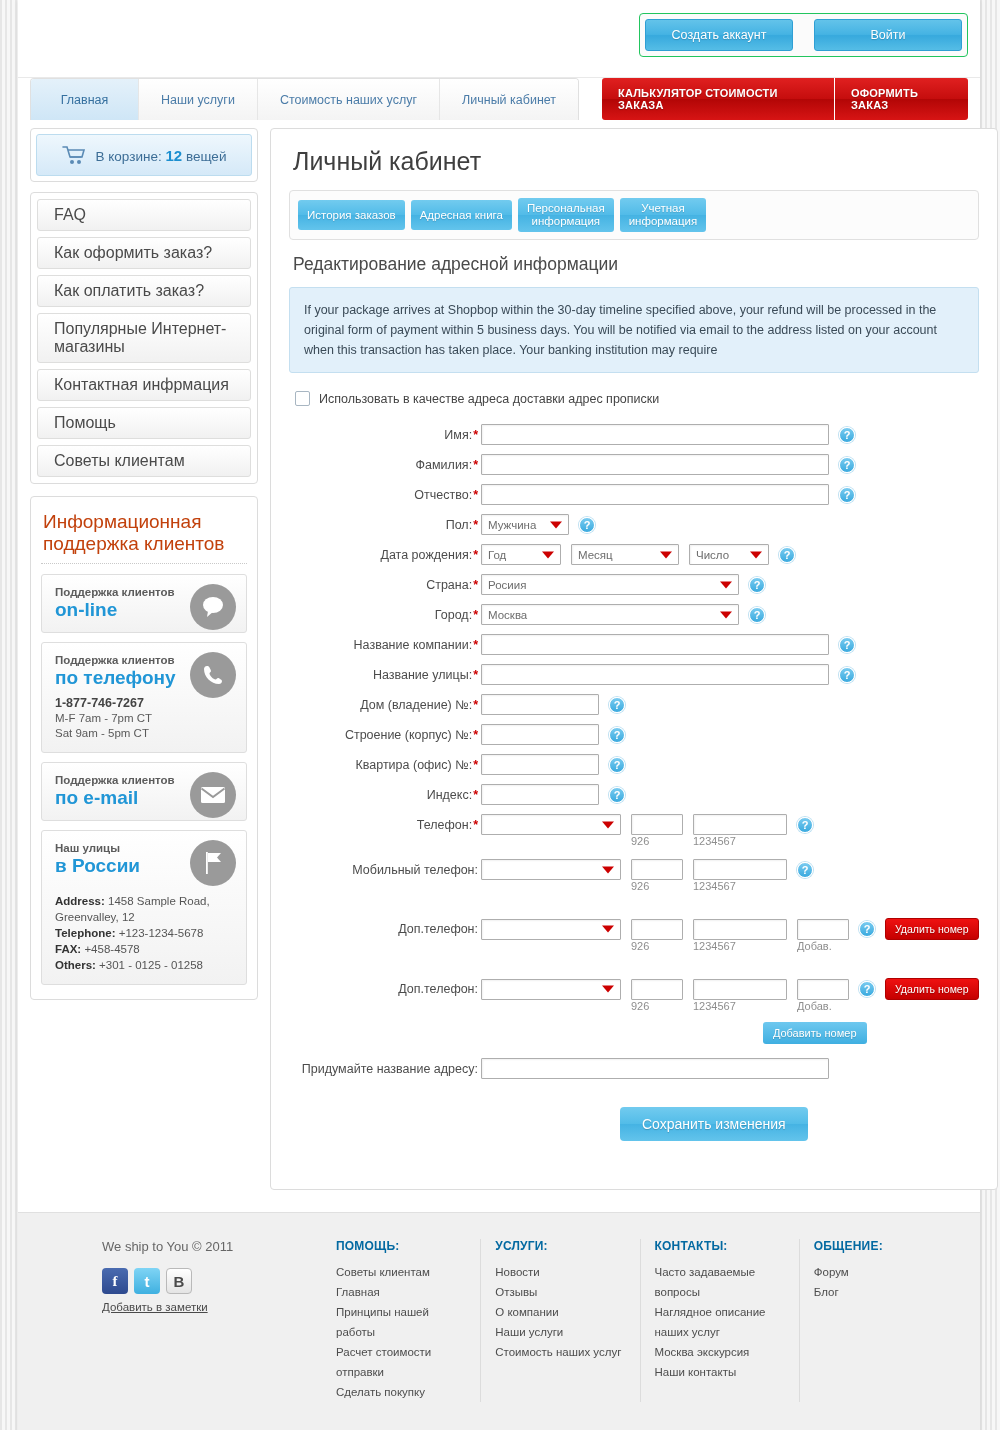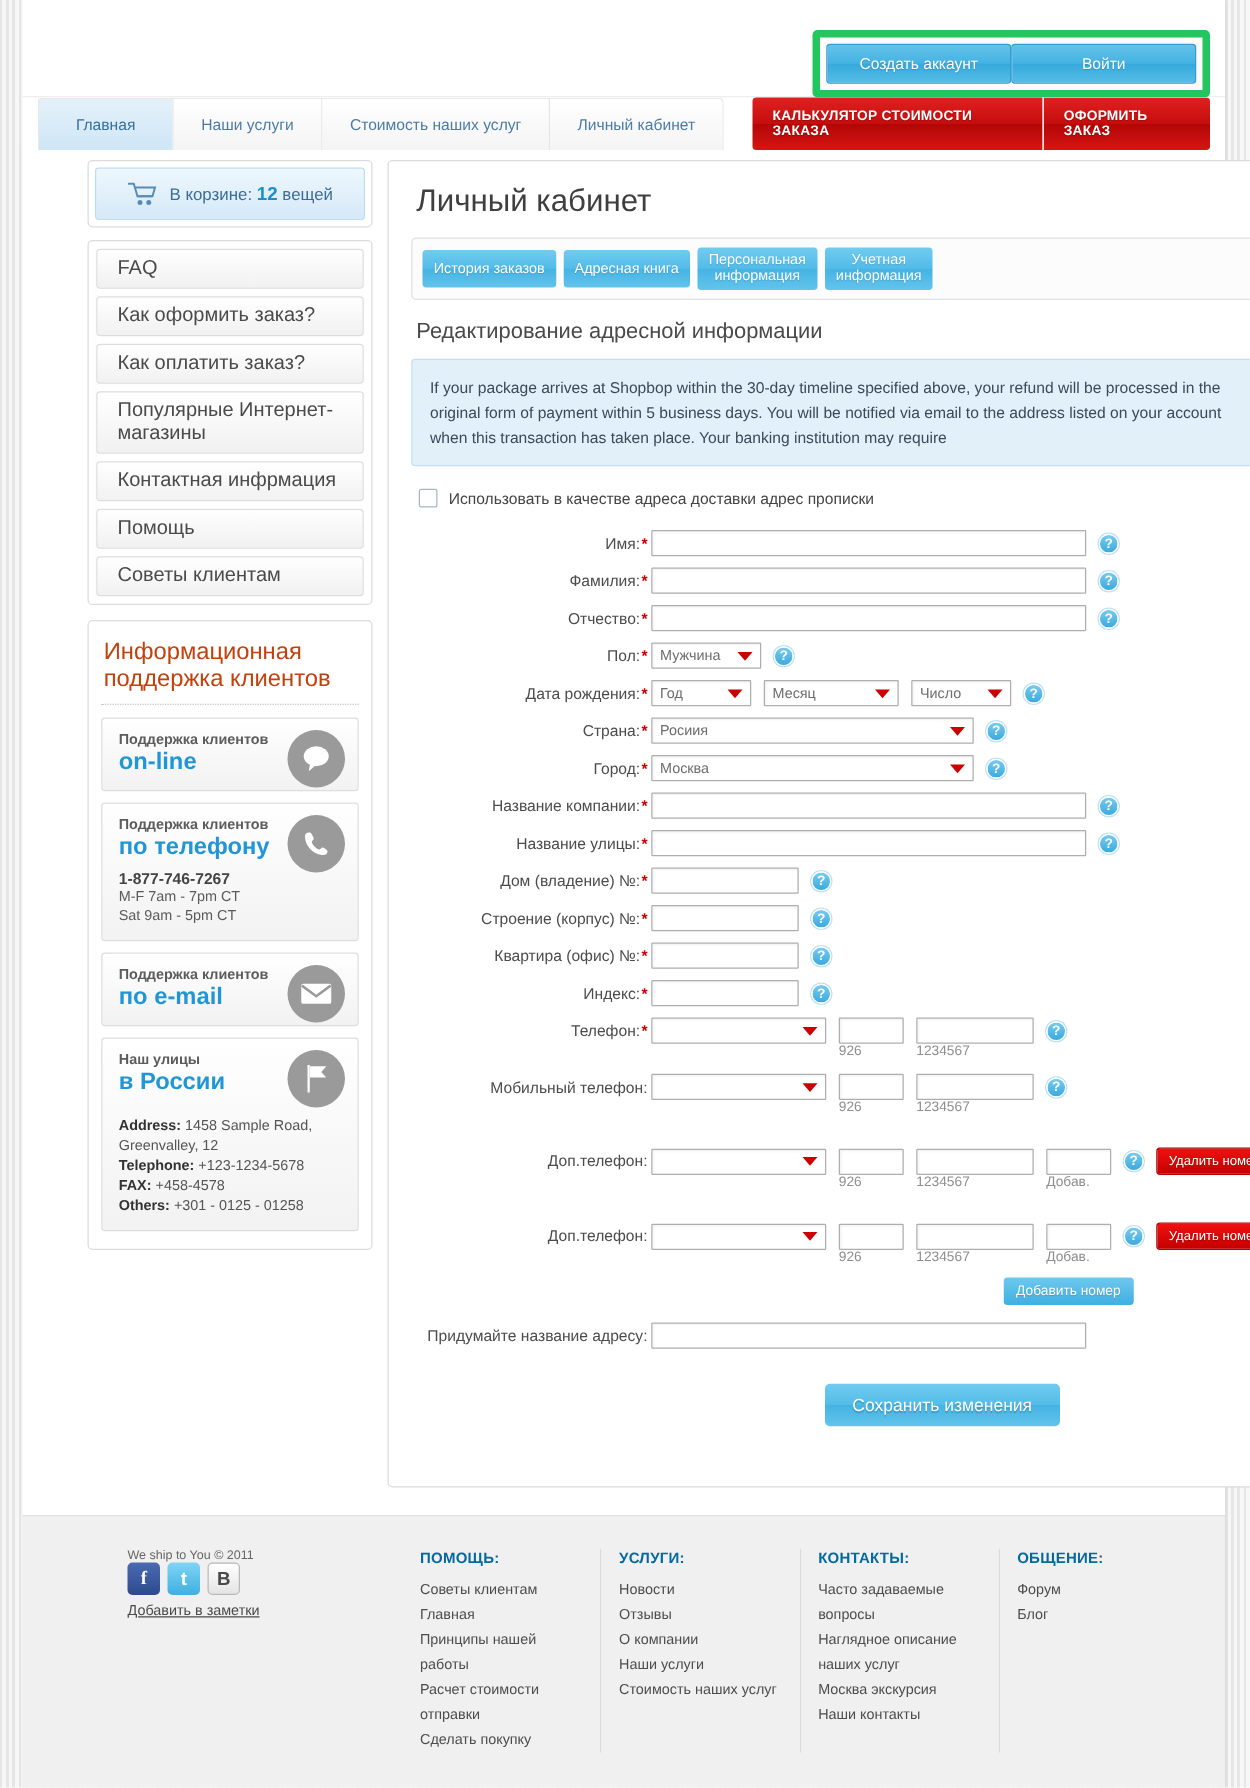--- a/index.html
+++ b/index.html
@@ -23,25 +23,25 @@
   }
 
   
   .topbar {
     height: 78px;
     background: #ffffff;
     position: relative;
     border-bottom: 1px solid #e9e9e9;
   }
   .auth-box {
-    position: absolute; right: 12px; top: 24px;
-    border: 6px solid #22c55e; border-radius: 4px;
+    position: absolute; right: 12px; top: 13px;
+    border: 1px solid #22c55e; border-radius: 4px;
     background: #fbfbfb;
     padding: 5px;
-    display: flex; gap: 0;
+    display: flex; gap: 21px;
   }
   .btn-blue {
     background: linear-gradient(to bottom, #63c3ea 0%, #45b3e3 48%, #37a9dd 52%, #55bde6 100%);
     border: 1px solid #2f9fd4;
     border-radius: 3px;
     color: #ffffff;
     font-size: 12.5px;
     padding: 8px 14px;
     text-align: center;
     text-shadow: 0 1px 1px rgba(0,0,0,0.18);
@@ -87,21 +87,21 @@
     border-radius: 3px;
     letter-spacing: 0.2px;
     cursor: pointer;
     text-shadow: 0 1px 1px rgba(0,0,0,0.25);
   }
   #calc-order-btn { border-radius: 3px 0 0 3px; width: 232px; }
   #place-order-btn { border-left: 1px solid #ffffff; border-radius: 0 3px 3px 0; width: 134px; }
 
   
   .content { display: flex; padding: 8px 12px 0 12px; align-items: flex-start; }
-  .sidebar { width: 228px; flex: none; margin-left: 40px; }
+  .sidebar { width: 228px; flex: none; }
   .main {
     margin-left: 12px;
     flex: 1;
     border: 1px solid #dcdcdc;
     border-radius: 4px;
     background: #fff;
     padding: 16px 18px 30px 18px;
     min-height: 1062px;
   }
 
@@ -279,21 +279,21 @@
 
   
   .footer {
     margin-top: 22px;
     border-top: 1px solid #e0e0e0;
     background: #f0f0f0;
     padding: 26px 22px 34px 22px;
     display: flex;
   }
   .f-left { width: 296px; flex: none; padding-left: 62px; }
-  .f-copy { font-size: 10px; color: #666; }
+  .f-copy { font-size: 13px; color: #666; margin-bottom: 14px; }
   .f-social { display: flex; gap: 6px; margin-bottom: 7px; }
   .sicon { width: 26px; height: 26px; border-radius: 4px; display:flex; align-items:center; justify-content:center; color:#fff; font-weight:bold; font-size:15px; cursor:pointer; }
   .s-fb { background: linear-gradient(to bottom, #4a6bb0, #2e4a8f); font-family: "Liberation Serif", serif; }
   .s-tw { background: linear-gradient(to bottom, #7fd4f5, #3fb0e0); }
   .s-vk { background: linear-gradient(to bottom, #ffffff, #e4e4e4); color:#4a4a4a; border:1px solid #b9b9b9; }
   .f-note { font-size: 11.5px; color: #4a4a4a; text-decoration: underline; cursor: pointer; }
   .f-col { flex: 1; padding-right: 10px; }
   .f-col + .f-col { border-left: 1px solid #dcdcdc; padding-left: 14px; }
   .f-head { font-size: 12px; font-weight: bold; color: #0369a1; margin-bottom: 9px; letter-spacing: 0.2px; }
   .f-link { font-size: 11.5px; color: #4d4d4d; line-height: 20px; cursor: pointer; }

